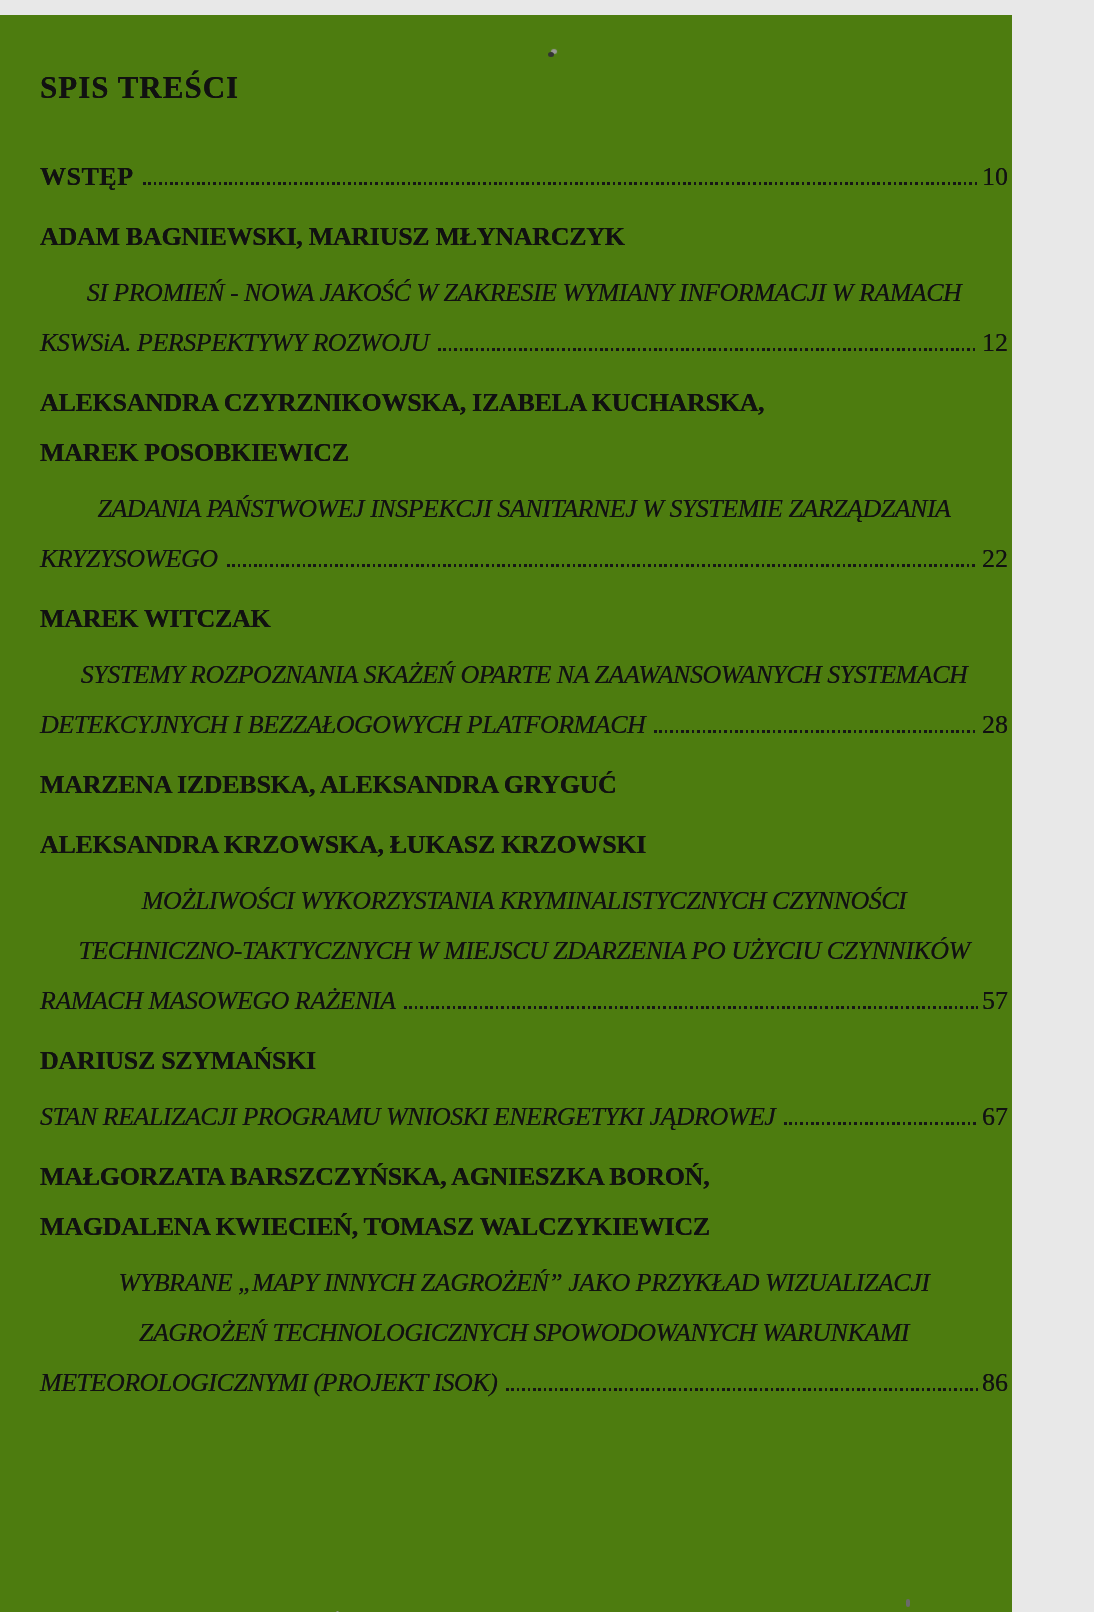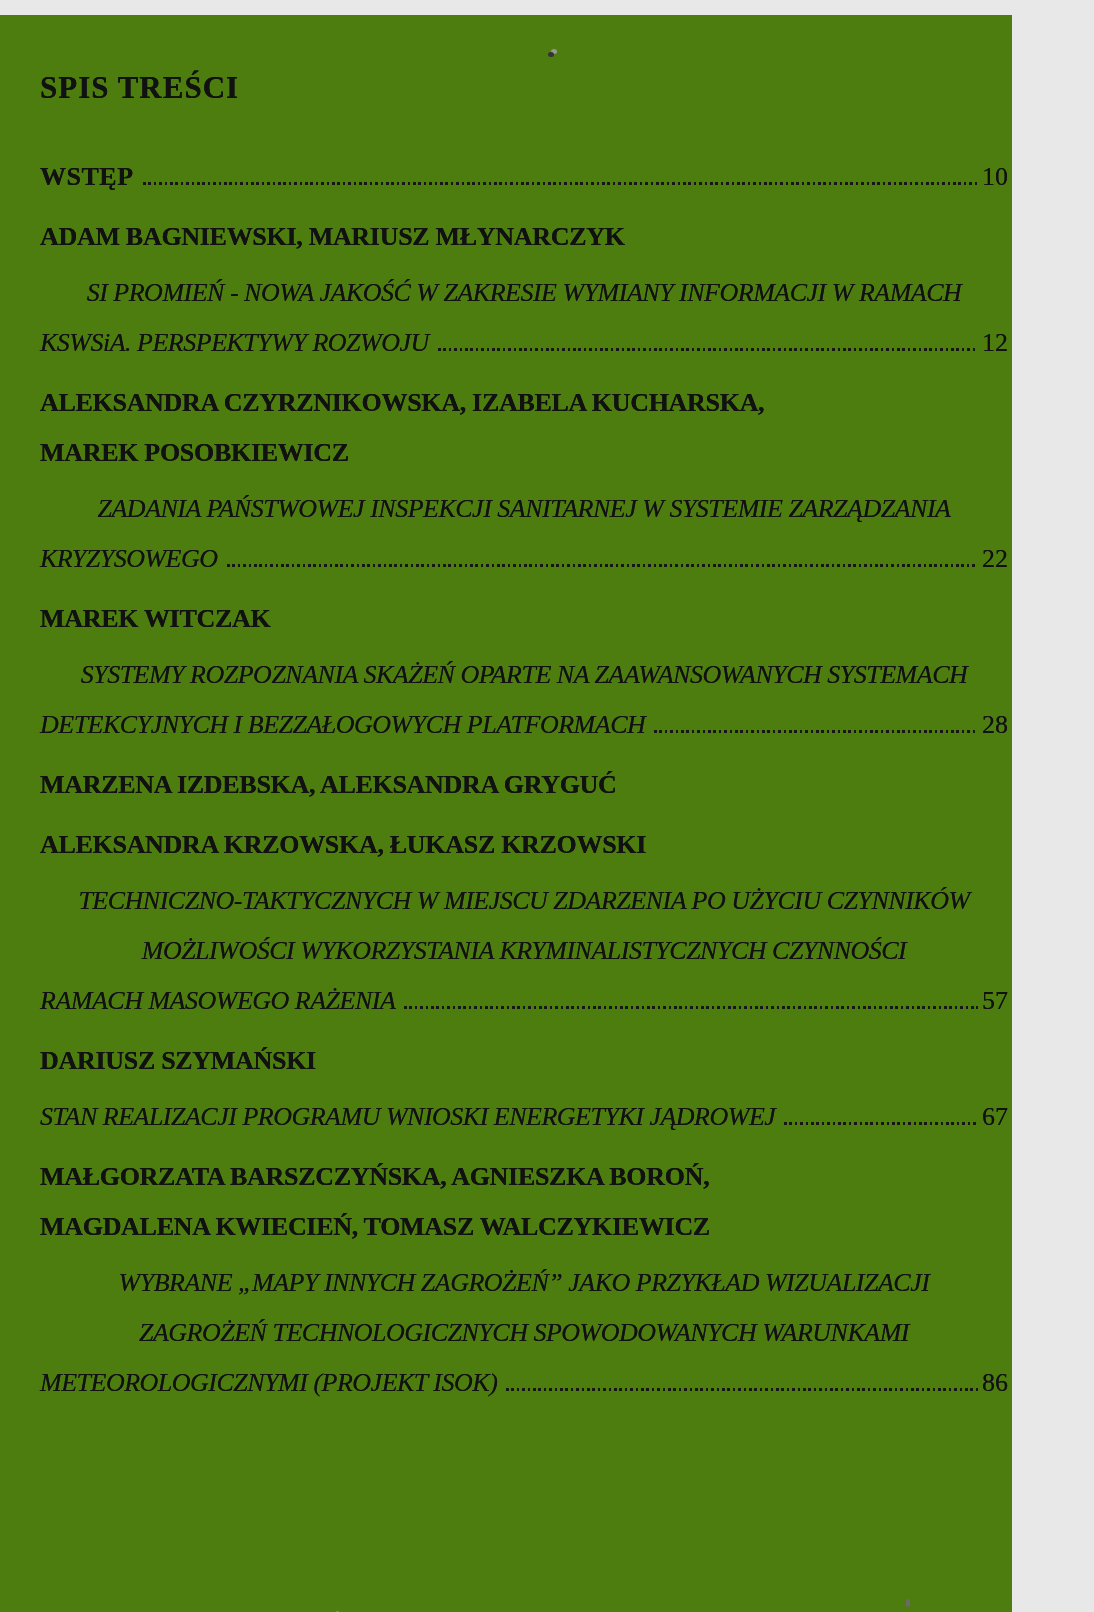--- a/index.html
+++ b/index.html
@@ -152,22 +152,22 @@
       <div class="authors">
         <div class="author-line">MARZENA IZDEBSKA, ALEKSANDRA GRYGUĆ</div>
       </div>
     </div>
 
     <div class="entry">
       <div class="authors">
         <div class="author-line">ALEKSANDRA KRZOWSKA, ŁUKASZ KRZOWSKI</div>
       </div>
       <div class="title">
+        <div class="title-line">MOŻLIWOŚCI WYKORZYSTANIA KRYMINALISTYCZNYCH CZYNNOŚCI</div>
         <div class="title-line">TECHNICZNO-TAKTYCZNYCH W MIEJSCU ZDARZENIA PO UŻYCIU CZYNNIKÓW</div>
-        <div class="title-line">MOŻLIWOŚCI WYKORZYSTANIA KRYMINALISTYCZNYCH CZYNNOŚCI</div>
         <div class="dotline">
           <span class="label">RAMACH MASOWEGO RAŻENIA</span>
           <span class="leader"></span>
           <span class="pagenum">57</span>
         </div>
       </div>
     </div>
 
     <div class="entry">
       <div class="authors">

